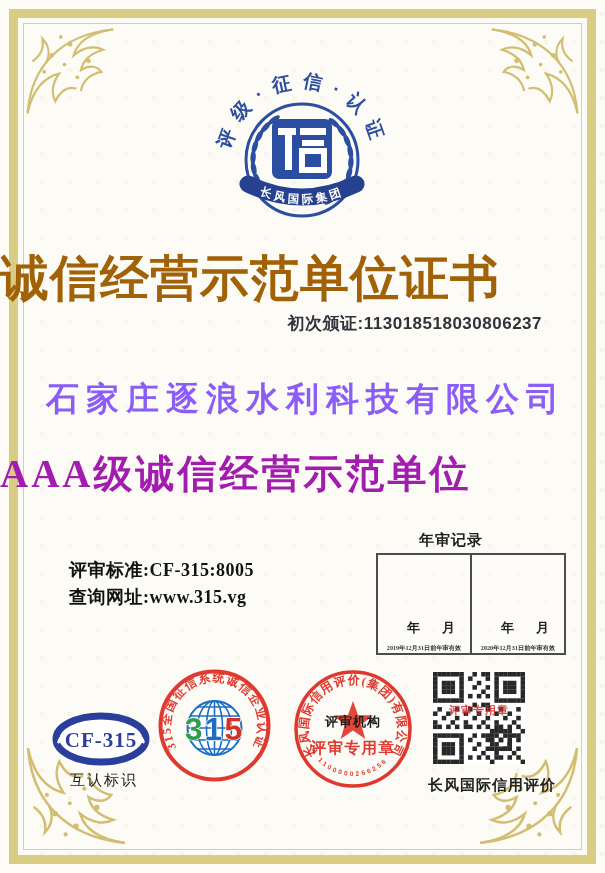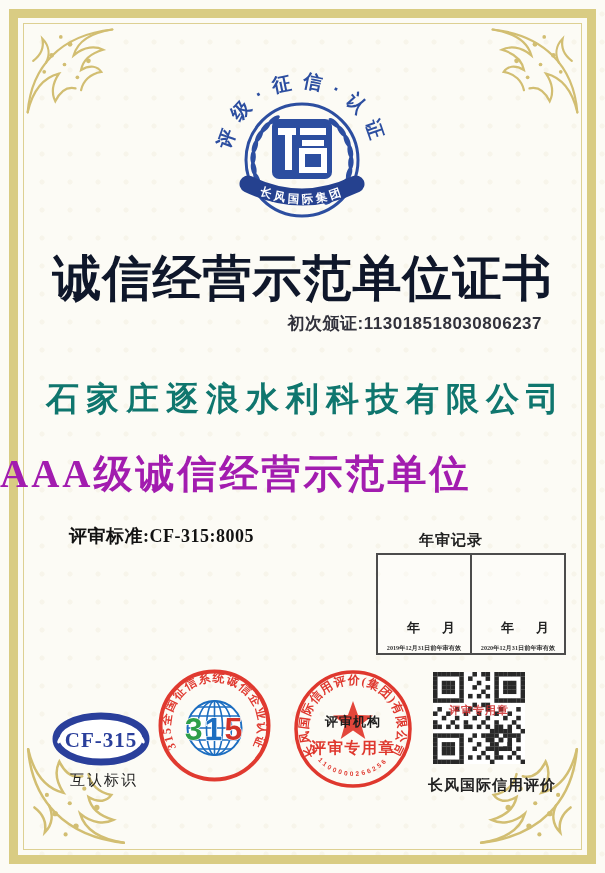--- a/index.html
+++ b/index.html
@@ -20,40 +20,40 @@
   .corner svg{display:block;width:100%;height:100%;}
   .c-tl{left:24px;top:24px;width:92px;height:92px;}
   .c-tr{right:24px;top:24px;width:92px;height:92px;transform:scaleX(-1);}
   .c-bl{left:24px;bottom:24px;width:104px;height:104px;transform:scaleY(-1);}
   .c-br{right:24px;bottom:24px;width:104px;height:104px;transform:scale(-1,-1);}
   
   .emblem{position:absolute;left:212px;top:72px;width:180px;height:168px;}
   .emblem text{font-weight:bold;}
   
   .title{
-    position:absolute;top:246px;left:0;width:100%;text-align:center;
+    position:absolute;top:246px;left:0;width:100%;text-align:left;
     font-family:"Liberation Sans",sans-serif;font-weight:bold;
-    font-size:49px;letter-spacing:1px;color:#0f172a;white-space:nowrap;
+    font-size:49px;letter-spacing:1px;color:#a16207;white-space:nowrap;
   }
   .credit{
     position:absolute;top:312px;right:63px;
     font-family:"Liberation Sans",sans-serif;font-weight:bold;
     font-size:17px;letter-spacing:.5px;color:#31313b;
   }
   .company{
     position:absolute;top:377px;left:0;width:100%;text-align:center;
     font-family:"Liberation Sans",sans-serif;font-weight:bold;
-    font-size:33px;letter-spacing:7px;color:#0f766e;white-space:nowrap;text-indent:7px;
+    font-size:33px;letter-spacing:7px;color:#8b5cf6;white-space:nowrap;text-indent:7px;
   }
   .award{
     position:absolute;top:447px;left:0;width:100%;text-align:left;
     font-weight:bold;font-size:39px;letter-spacing:3px;color:#a21caf;white-space:nowrap;
   }
   
-  .details{position:absolute;left:69px;top:524px;color:#121212;font-weight:bold;font-size:18px;}
+  .details{position:absolute;left:69px;top:558px;color:#121212;font-weight:bold;font-size:18px;}
   .details div{height:26.5px;letter-spacing:.5px;white-space:nowrap;}
   
   .review-label{position:absolute;left:378px;top:531px;font-weight:bold;font-size:15px;color:#222;letter-spacing:1px;margin-left:41px;}
   .review-box{
     position:absolute;left:376px;top:553px;width:186px;height:98px;
     border:2px solid #4c4c4c;display:flex;background:rgba(255,255,255,.35);
   }
   .review-cell{flex:1;display:flex;flex-direction:column;justify-content:flex-end;align-items:center;min-width:0;}
   .review-cell:first-child{border-right:2px solid #4c4c4c;}
   .ym{display:flex;gap:22px;font-weight:bold;font-size:13px;color:#222;margin-bottom:1px;padding-left:14px;}
@@ -167,20 +167,21 @@
     </svg>
   </div>
 
   <div class="title">诚信经营示范单位证书</div>
   <div class="credit">初次颁证:113018518030806237</div>
   <div class="company">石家庄逐浪水利科技有限公司</div>
   <div class="award">AAA级诚信经营示范单位</div>
 
   <div class="details">
     <div>评审标准:CF-315:8005</div>
+    <div>查询网址:www.315.vg</div>
   </div>
 
   <div class="review-label">年审记录</div>
   <div class="review-box">
     <div class="review-cell">
       <div class="ym">
         <span>年</span>
         <span>月</span>
       </div>
       <div class="review-note">2019年12月31日前年审有效</div>

